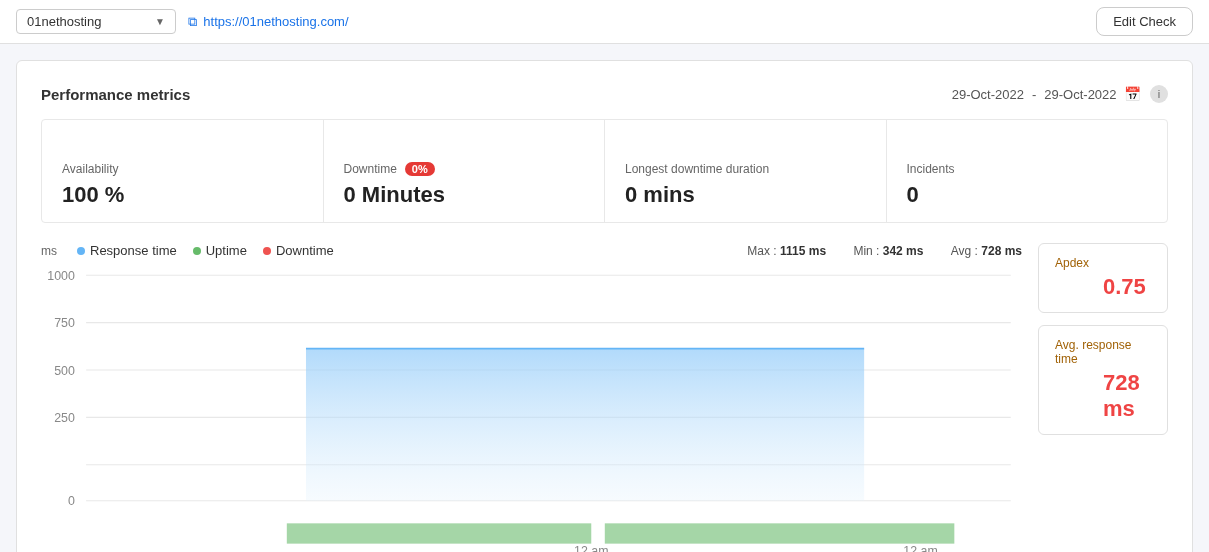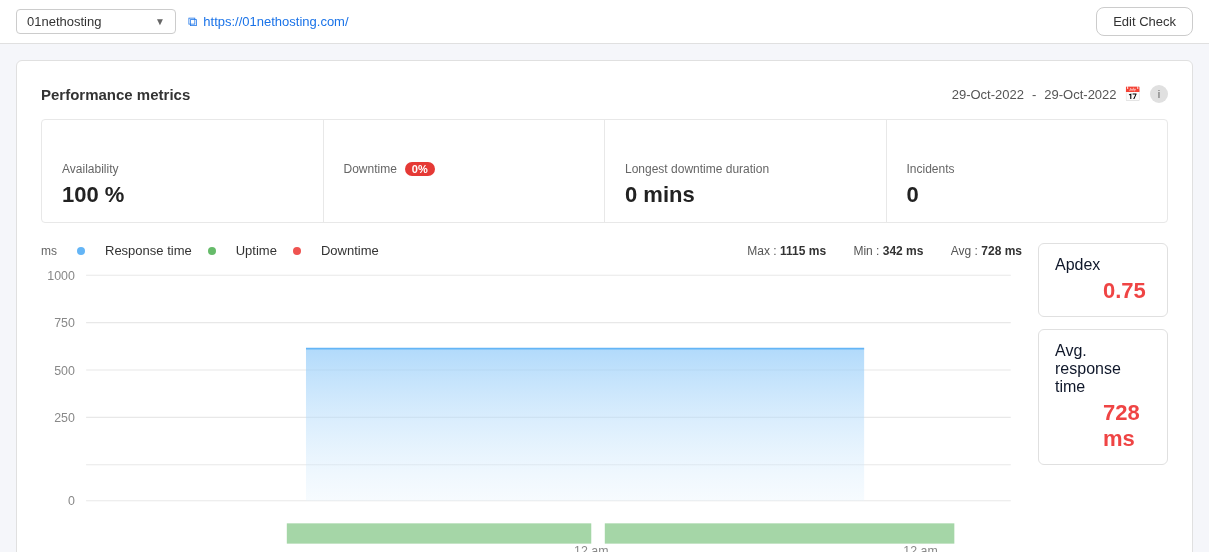--- a/index.html
+++ b/index.html
@@ -57,38 +57,38 @@
       flex: 1; padding: 14px 20px;
       border-right: 1px solid #e8e8e8;
     }
     .metric-cell:last-child { border-right: none; }
     .metric-label { font-size: 12px; color: #666; margin-bottom: 6px; display: flex; align-items: center; gap: 8px; margin-top: 28px; }
     .metric-value { font-size: 22px; font-weight: 600; color: #222; }
     .badge-zero {
       background: #e53935; color: #fff; border-radius: 10px;
       padding: 1px 7px; font-size: 11px; font-weight: 600;
     }
-    .legend-item { display: flex; align-items: center; gap: 20px; }
+    .legend-item { display: flex; align-items: center; gap: 5px; }
     .legend-dot { width: 8px; height: 8px; border-radius: 50%; }
     .legend-dot.blue { background: #64b5f6; }
     .legend-dot.green { background: #66bb6a; }
     .legend-dot.red { background: #ef5350; }
     .chart-stats { font-size: 12px; color: #555; margin-left: auto; text-align: right; }
     .chart-stats span { margin-left: 12px; }
     .chart-stats b { color: #333; }
 
     .chart-wrapper { display: flex; gap: 16px; }
     .chart-main { flex: 1; }
     .chart-side { display: flex; flex-direction: column; gap: 12px; width: 130px; }
 
     .side-card {
       border: 1px solid #e0e0e0; border-radius: 6px;
       padding: 12px 16px; background: #fff;
     }
-    .side-card-label { font-size: 16px; color: #0f172a; margin-bottom: 4px; }
+    .side-card-label { font-size: 12px; color: #a16207; margin-bottom: 4px; }
     .side-card-value { font-size: 22px; font-weight: 600; color: #ef4444; margin-left: 48px; }
 
     
     .chart-svg-container {
       position: relative; width: 100%;
     }
     svg.chart { width: 100%; display: block; }
 
     .chart-legend-row {
       display: flex; align-items: center; justify-content: space-between;
@@ -133,20 +133,21 @@
         <div class="metric-label">
           <span>Availability</span>
         </div>
         <div class="metric-value">100 %</div>
       </div>
       <div class="metric-cell">
         <div class="metric-label">
           <span>Downtime</span>
           <span class="badge-zero">0%</span>
         </div>
+        <div class="metric-value">0 Minutes</div>
       </div>
       <div class="metric-cell">
         <div class="metric-label">Longest downtime duration</div>
         <div class="metric-value">0 mins</div>
       </div>
       <div class="metric-cell">
         <div class="metric-label">Incidents</div>
         <div class="metric-value">0</div>
       </div>
     </div>

